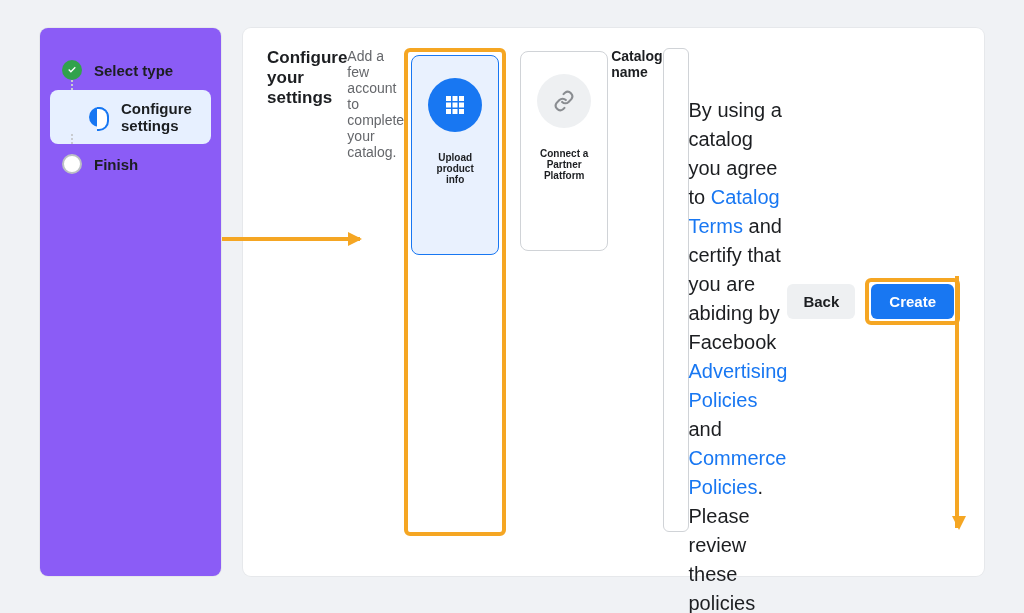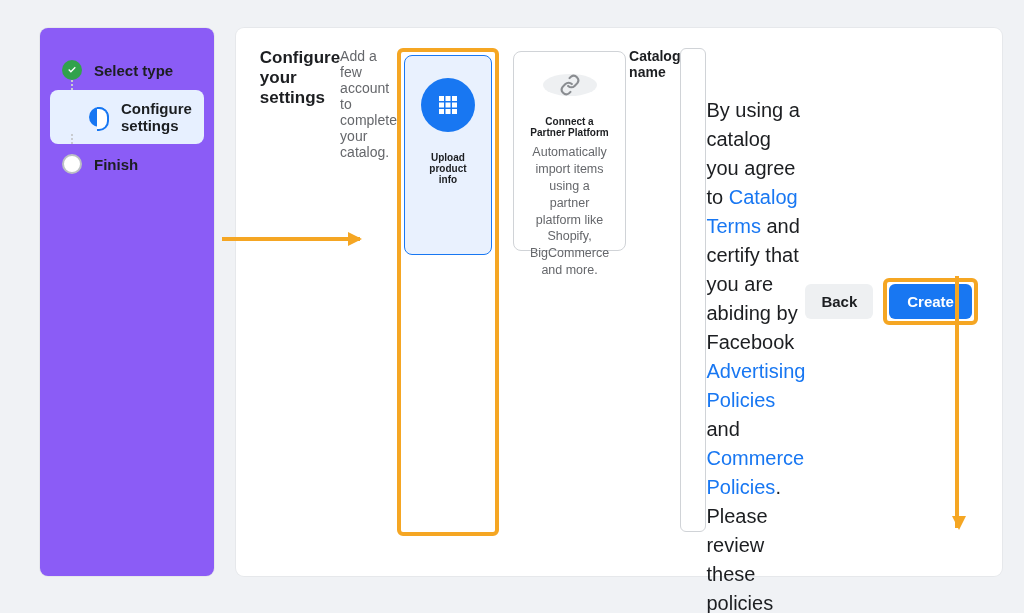--- a/index.html
+++ b/index.html
@@ -238,21 +238,20 @@
     </div>
 
     <div class="option-card" style="flex:1; margin:3px 3px 3px 0">
       <div class="big-icon">
         <svg width="22" height="22" viewBox="0 0 24 24" fill="none" stroke="#8a8d91" stroke-width="2.3" stroke-linecap="round">
           <path d="M10 13a5 5 0 0 0 7 0l3-3a5 5 0 0 0-7-7l-1.5 1.5"></path>
           <path d="M14 11a5 5 0 0 0-7 0l-3 3a5 5 0 0 0 7 7l1.5-1.5"></path>
         </svg>
       </div>
       <div class="card-title">Connect a Partner Platform</div>
-      <div class="card-desc">Automatically import items using a partner platform like Shopify, BigCommerce and more.</div>
     </div>
   </div>
 
   <div class="field-label">Catalog name</div>
   <input class="text-input" value="Catalog_products" style="">
 
   <div class="legal">
     <span>By using a catalog you agree to </span><a>Catalog Terms</a><span> and certify that you are abiding by Facebook </span><a>Advertising Policies</a><span> and </span><a>Commerce Policies</a><span>. Please review these policies and ensure that the items you upload to your catalog don't violate them.</span>
   </div>
 

